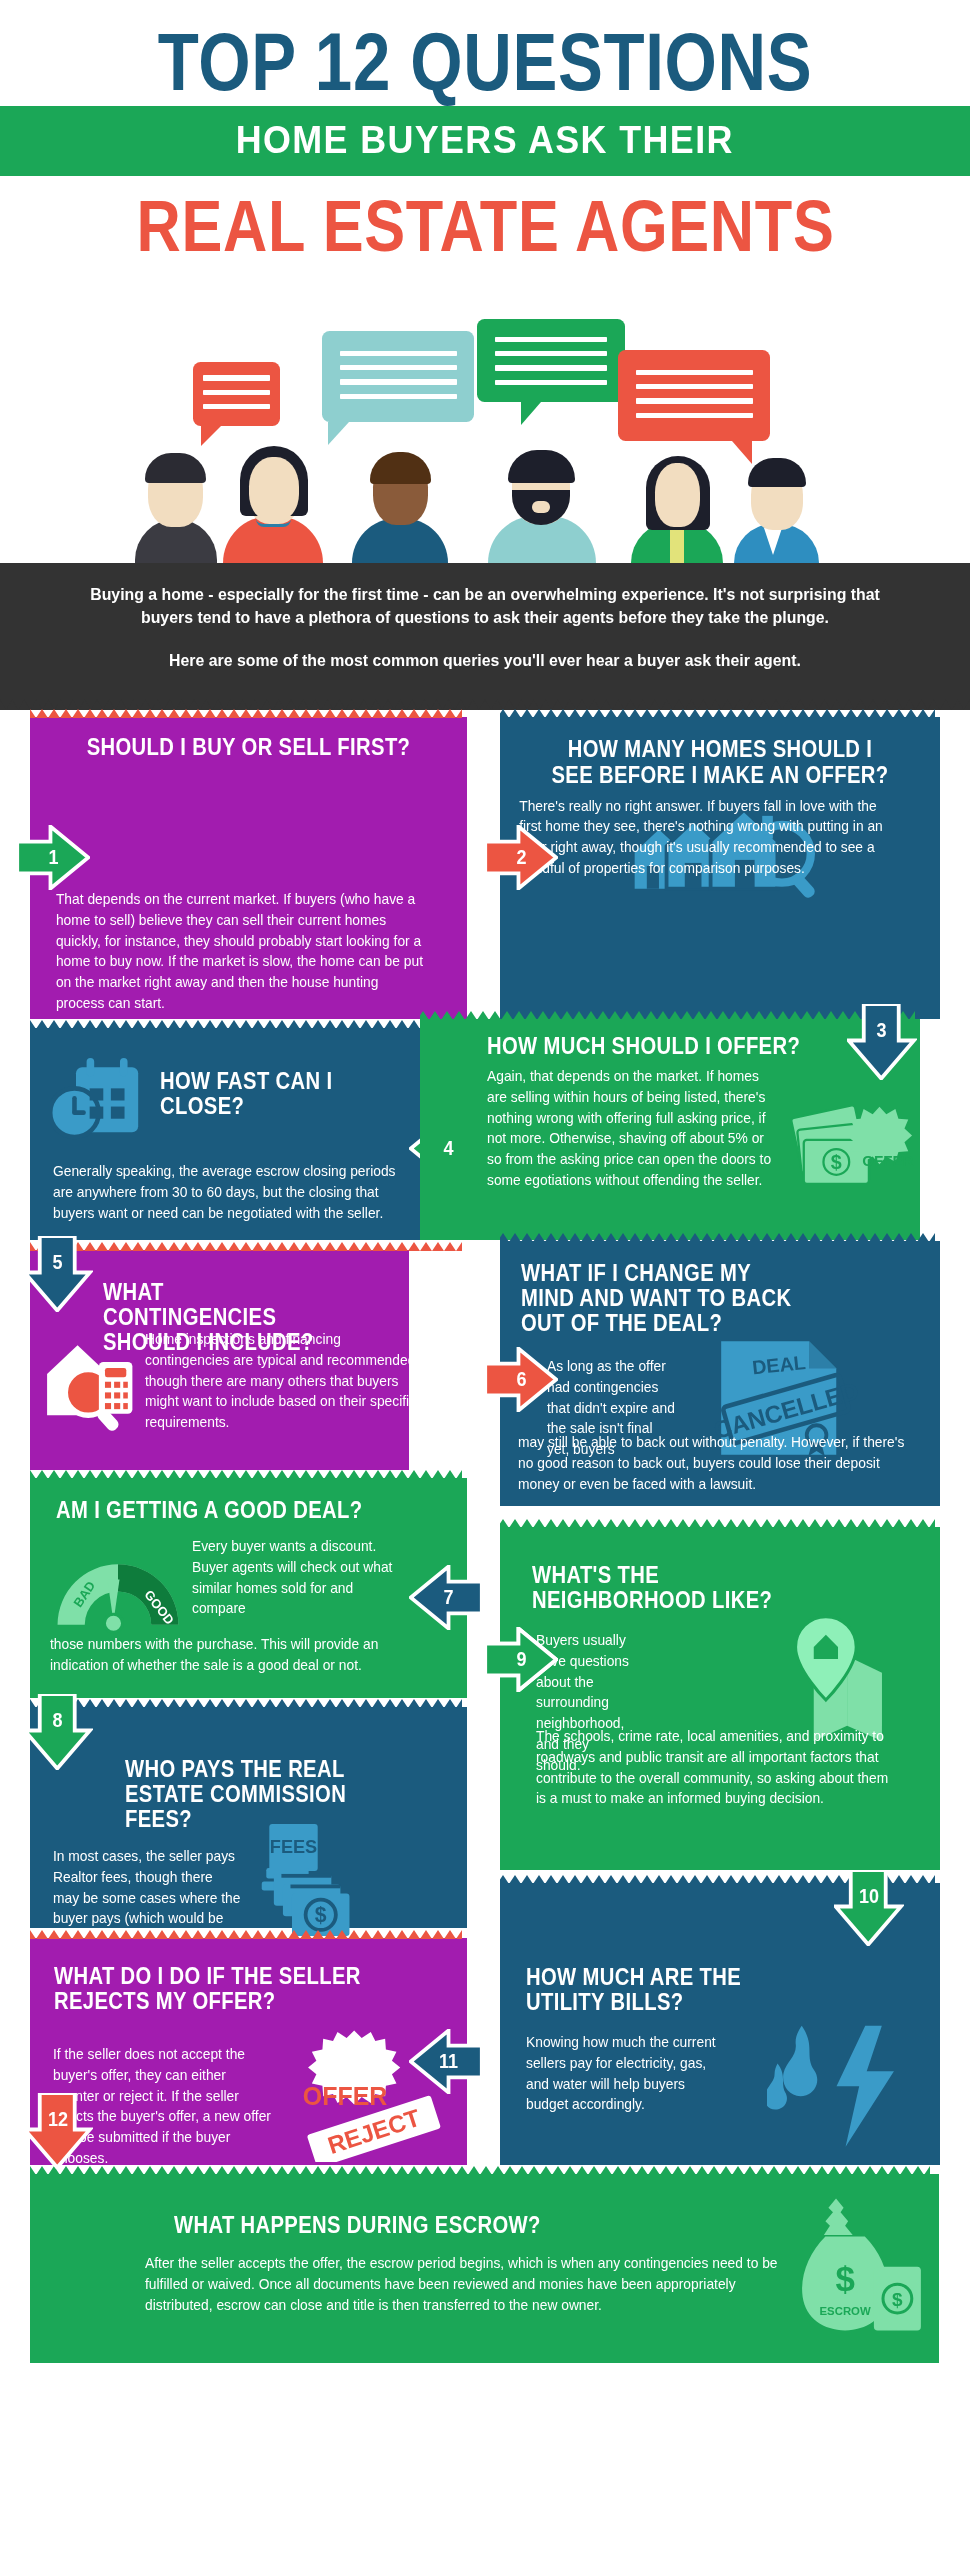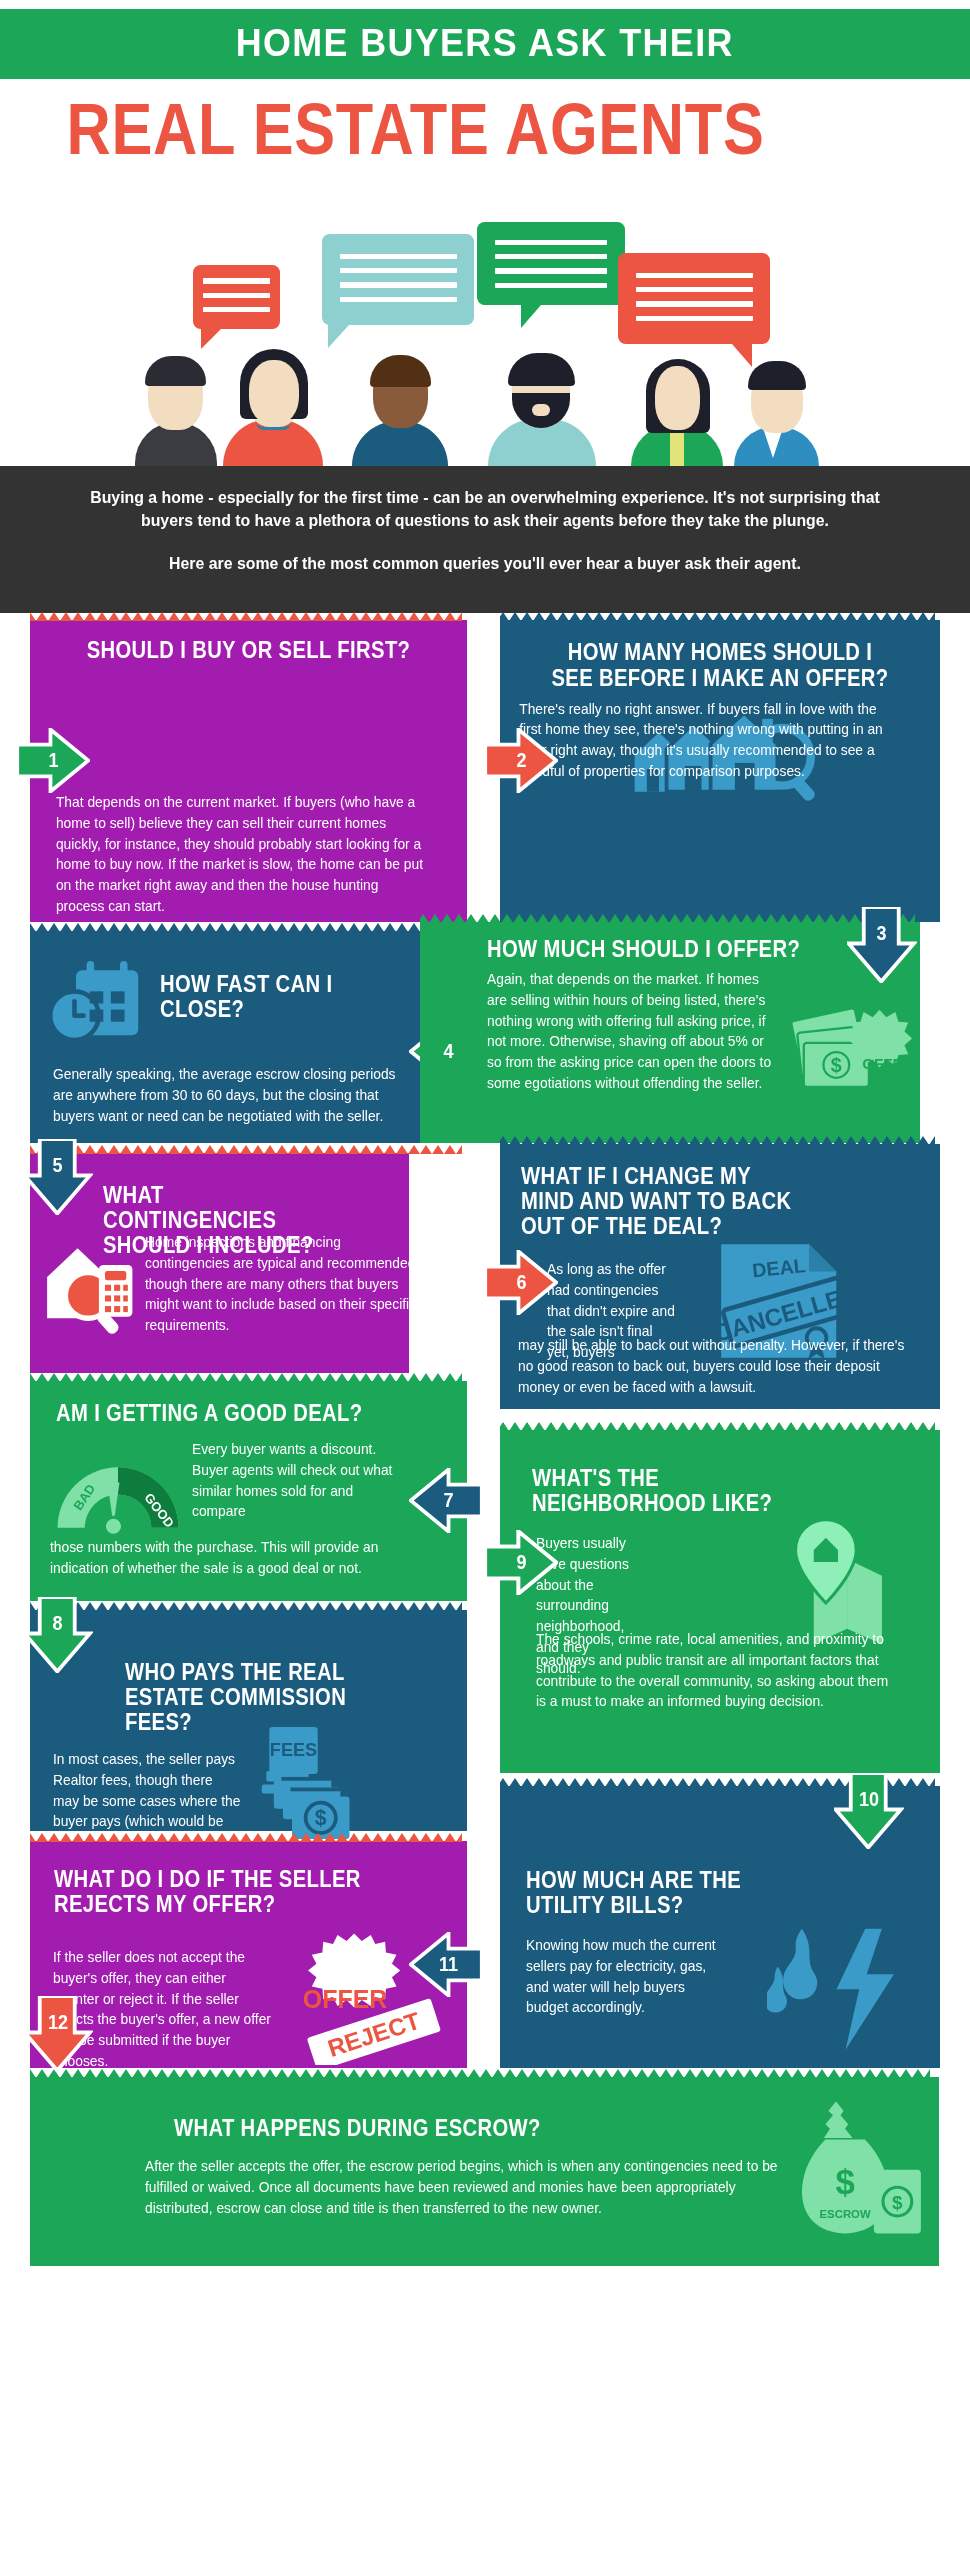--- a/index.html
+++ b/index.html
@@ -13,29 +13,29 @@
 
   
   .hdr-top{ text-align:center; padding:21px 0 3px; }
   .hdr-top .t1{
     font-family:"Liberation Sans Narrow","Liberation Sans",sans-serif;
     font-weight:bold; font-size:82px; line-height:1.0;
     color:#1b5b7e; letter-spacing:0.8px;
     transform:scaleX(.82); transform-origin:center;
   }
   .greenband{
-    background:#1ba757; margin-top:9px; padding:12px 0 13.6px;
+    background:#1ba757; margin-top:0; padding:12px 0 13.6px;
     text-align:center;
   }
   .greenband .t2{
     font-family:"Liberation Sans Narrow","Liberation Sans",sans-serif;
     font-weight:bold; font-size:39px; color:#ffffff;
     letter-spacing:1.5px; transform:scaleX(.92); display:inline-block;
   }
-  .hdr-red{ text-align:left; padding:13.6px 0 4.5px; }
+  .hdr-red{ text-align:center; padding:13.6px 0 4.5px; }
   .hdr-red .t3{
     font-family:"Liberation Sans Narrow","Liberation Sans",sans-serif;
     font-weight:bold; font-size:73px; line-height:1;
     color:#ec5542; letter-spacing:0.8px;
     transform:scaleX(.84); transform-origin:center; display:inline-block;
   }
 
   
   .hero{ position:relative; height:296px; width:970px; overflow:hidden; }
   .bub{ position:absolute; border-radius:7.6px; }
@@ -91,20 +91,23 @@
 
   .iconbox{ position:absolute; }
 
   .footpad{ height:45px; background:#fff; }
 </style>
 </head>
 <body>
 
 <div class="page">
 
+  <div class="hdr-top">
+    <div class="t1">TOP 12 QUESTIONS</div>
+  </div>
   <div class="greenband">
     <div class="t2">HOME BUYERS ASK THEIR</div>
   </div>
   <div class="hdr-red">
     <div class="t3">REAL ESTATE AGENTS</div>
   </div>
 
   <div class="hero">
 
     <div class="bub" style="left:193px; top:95px; width:87px; height:64px; background:#ec5542;">

